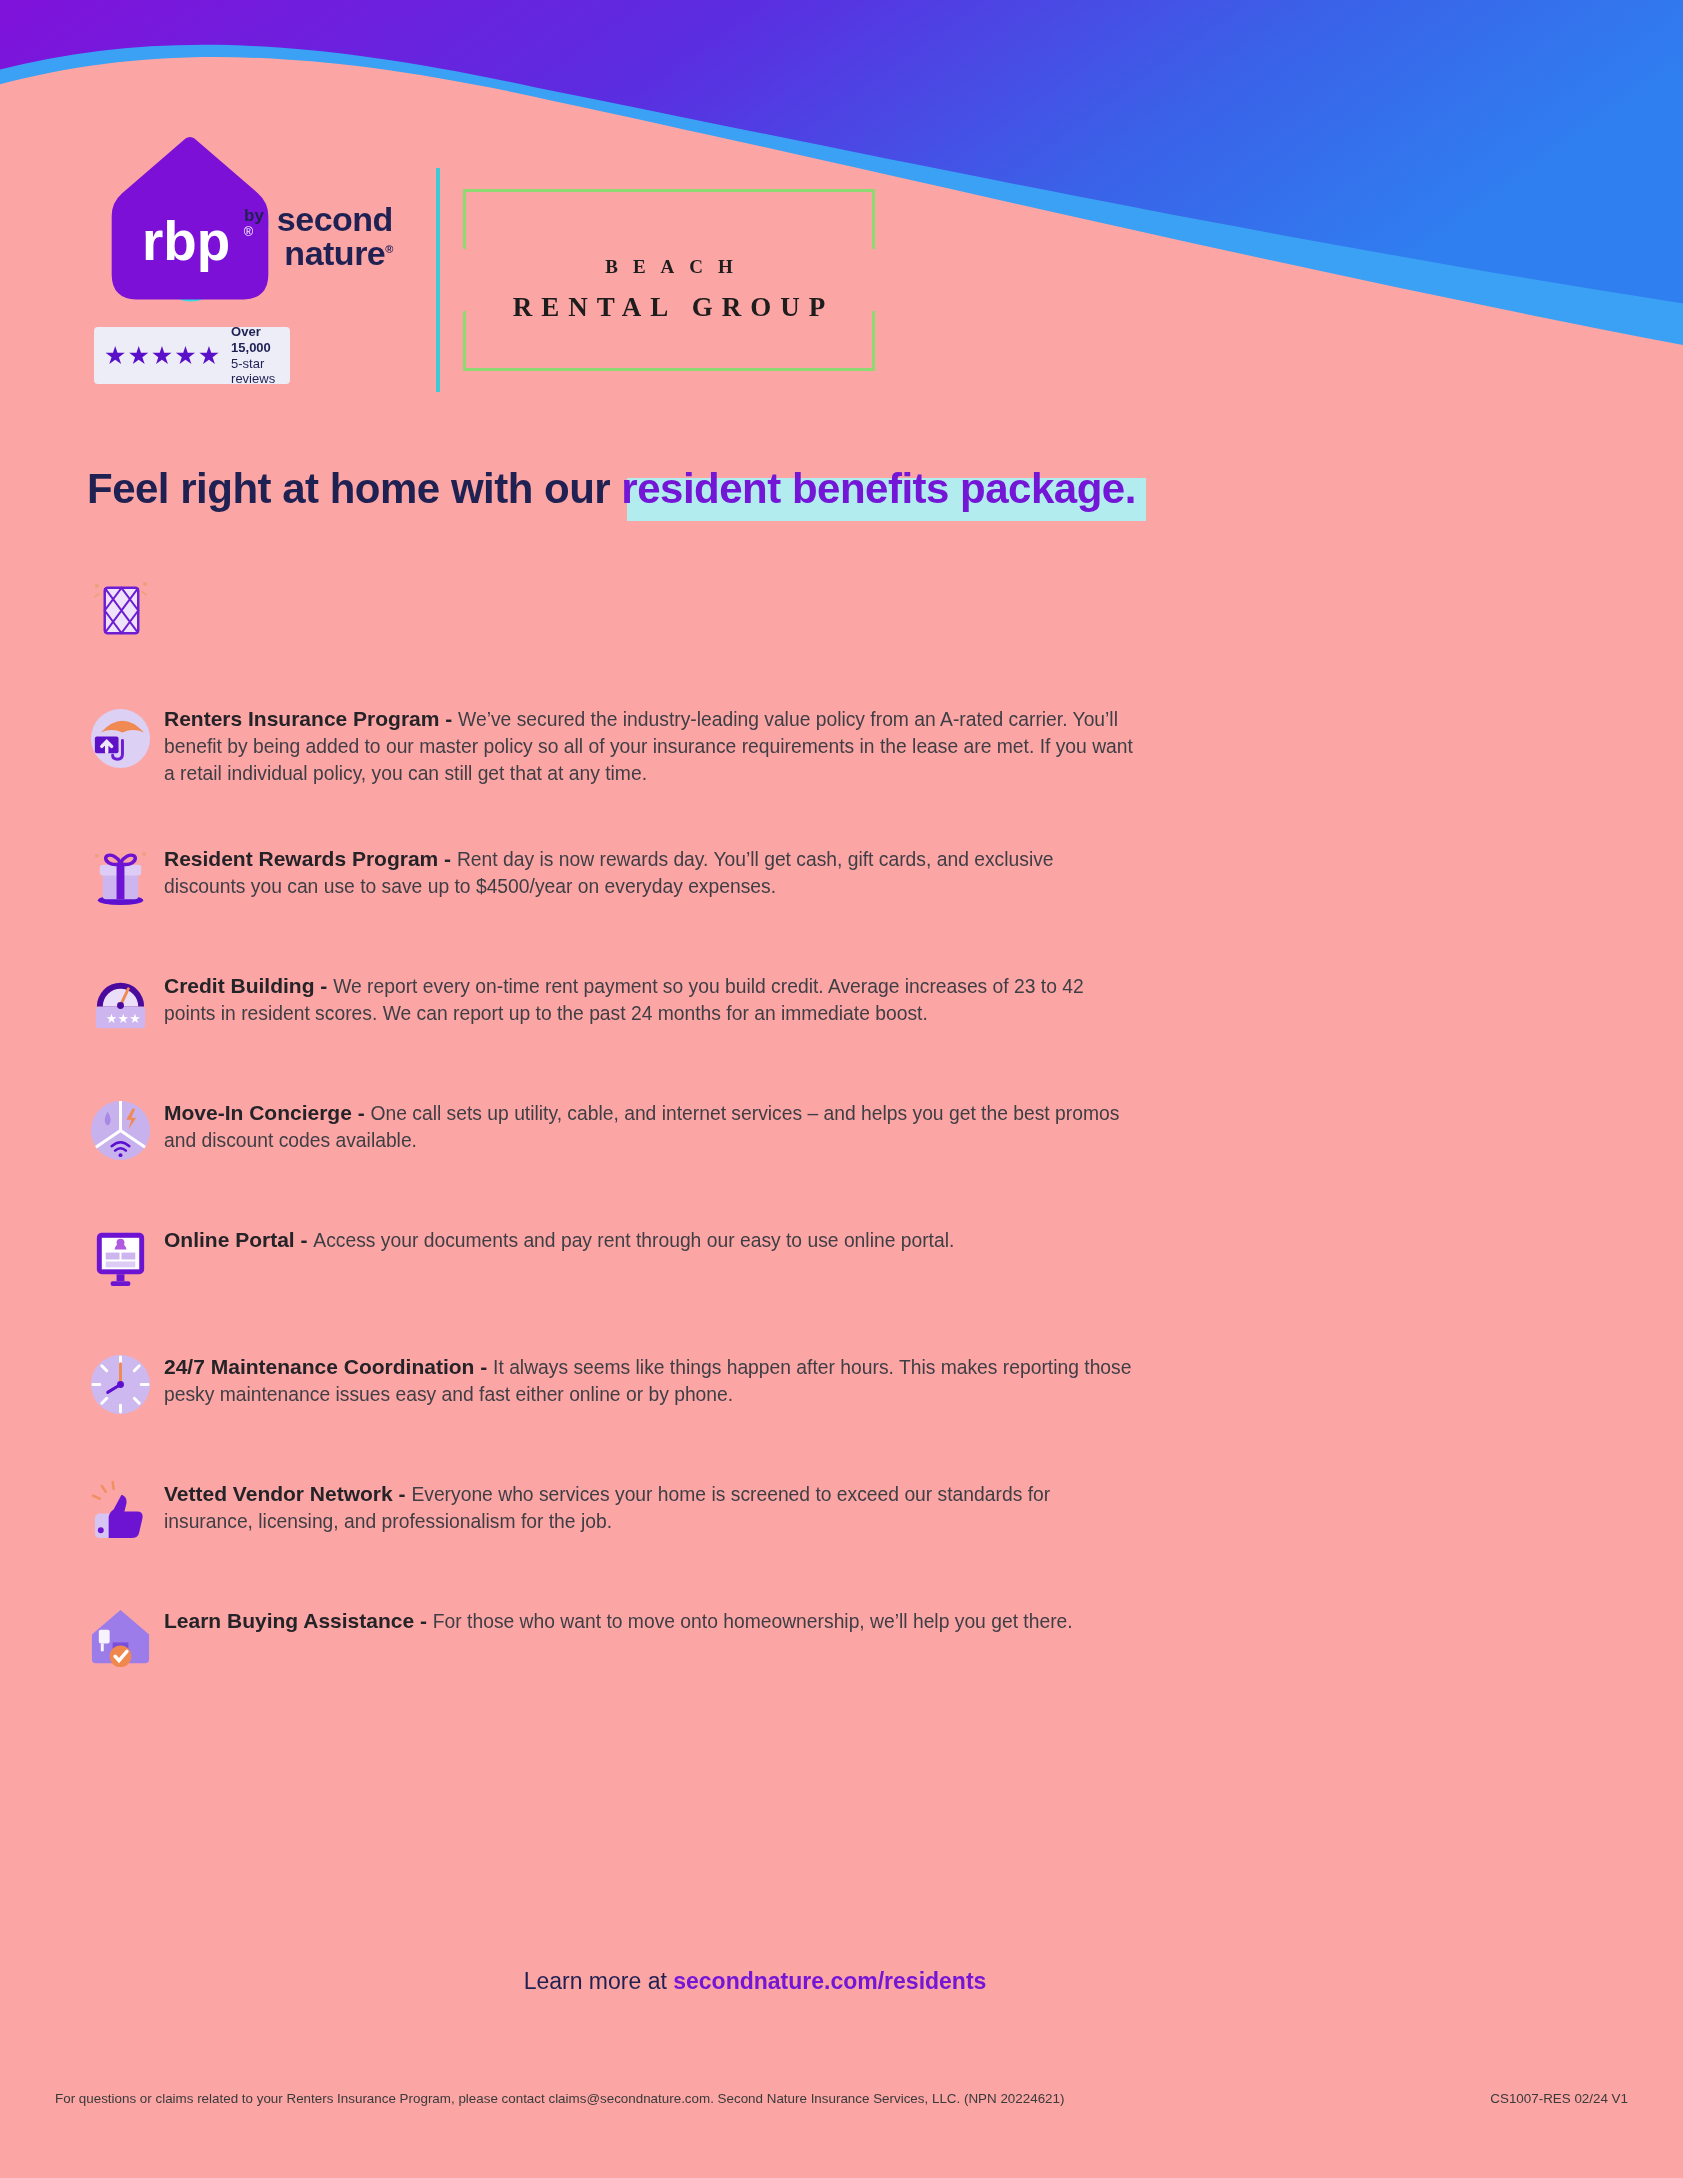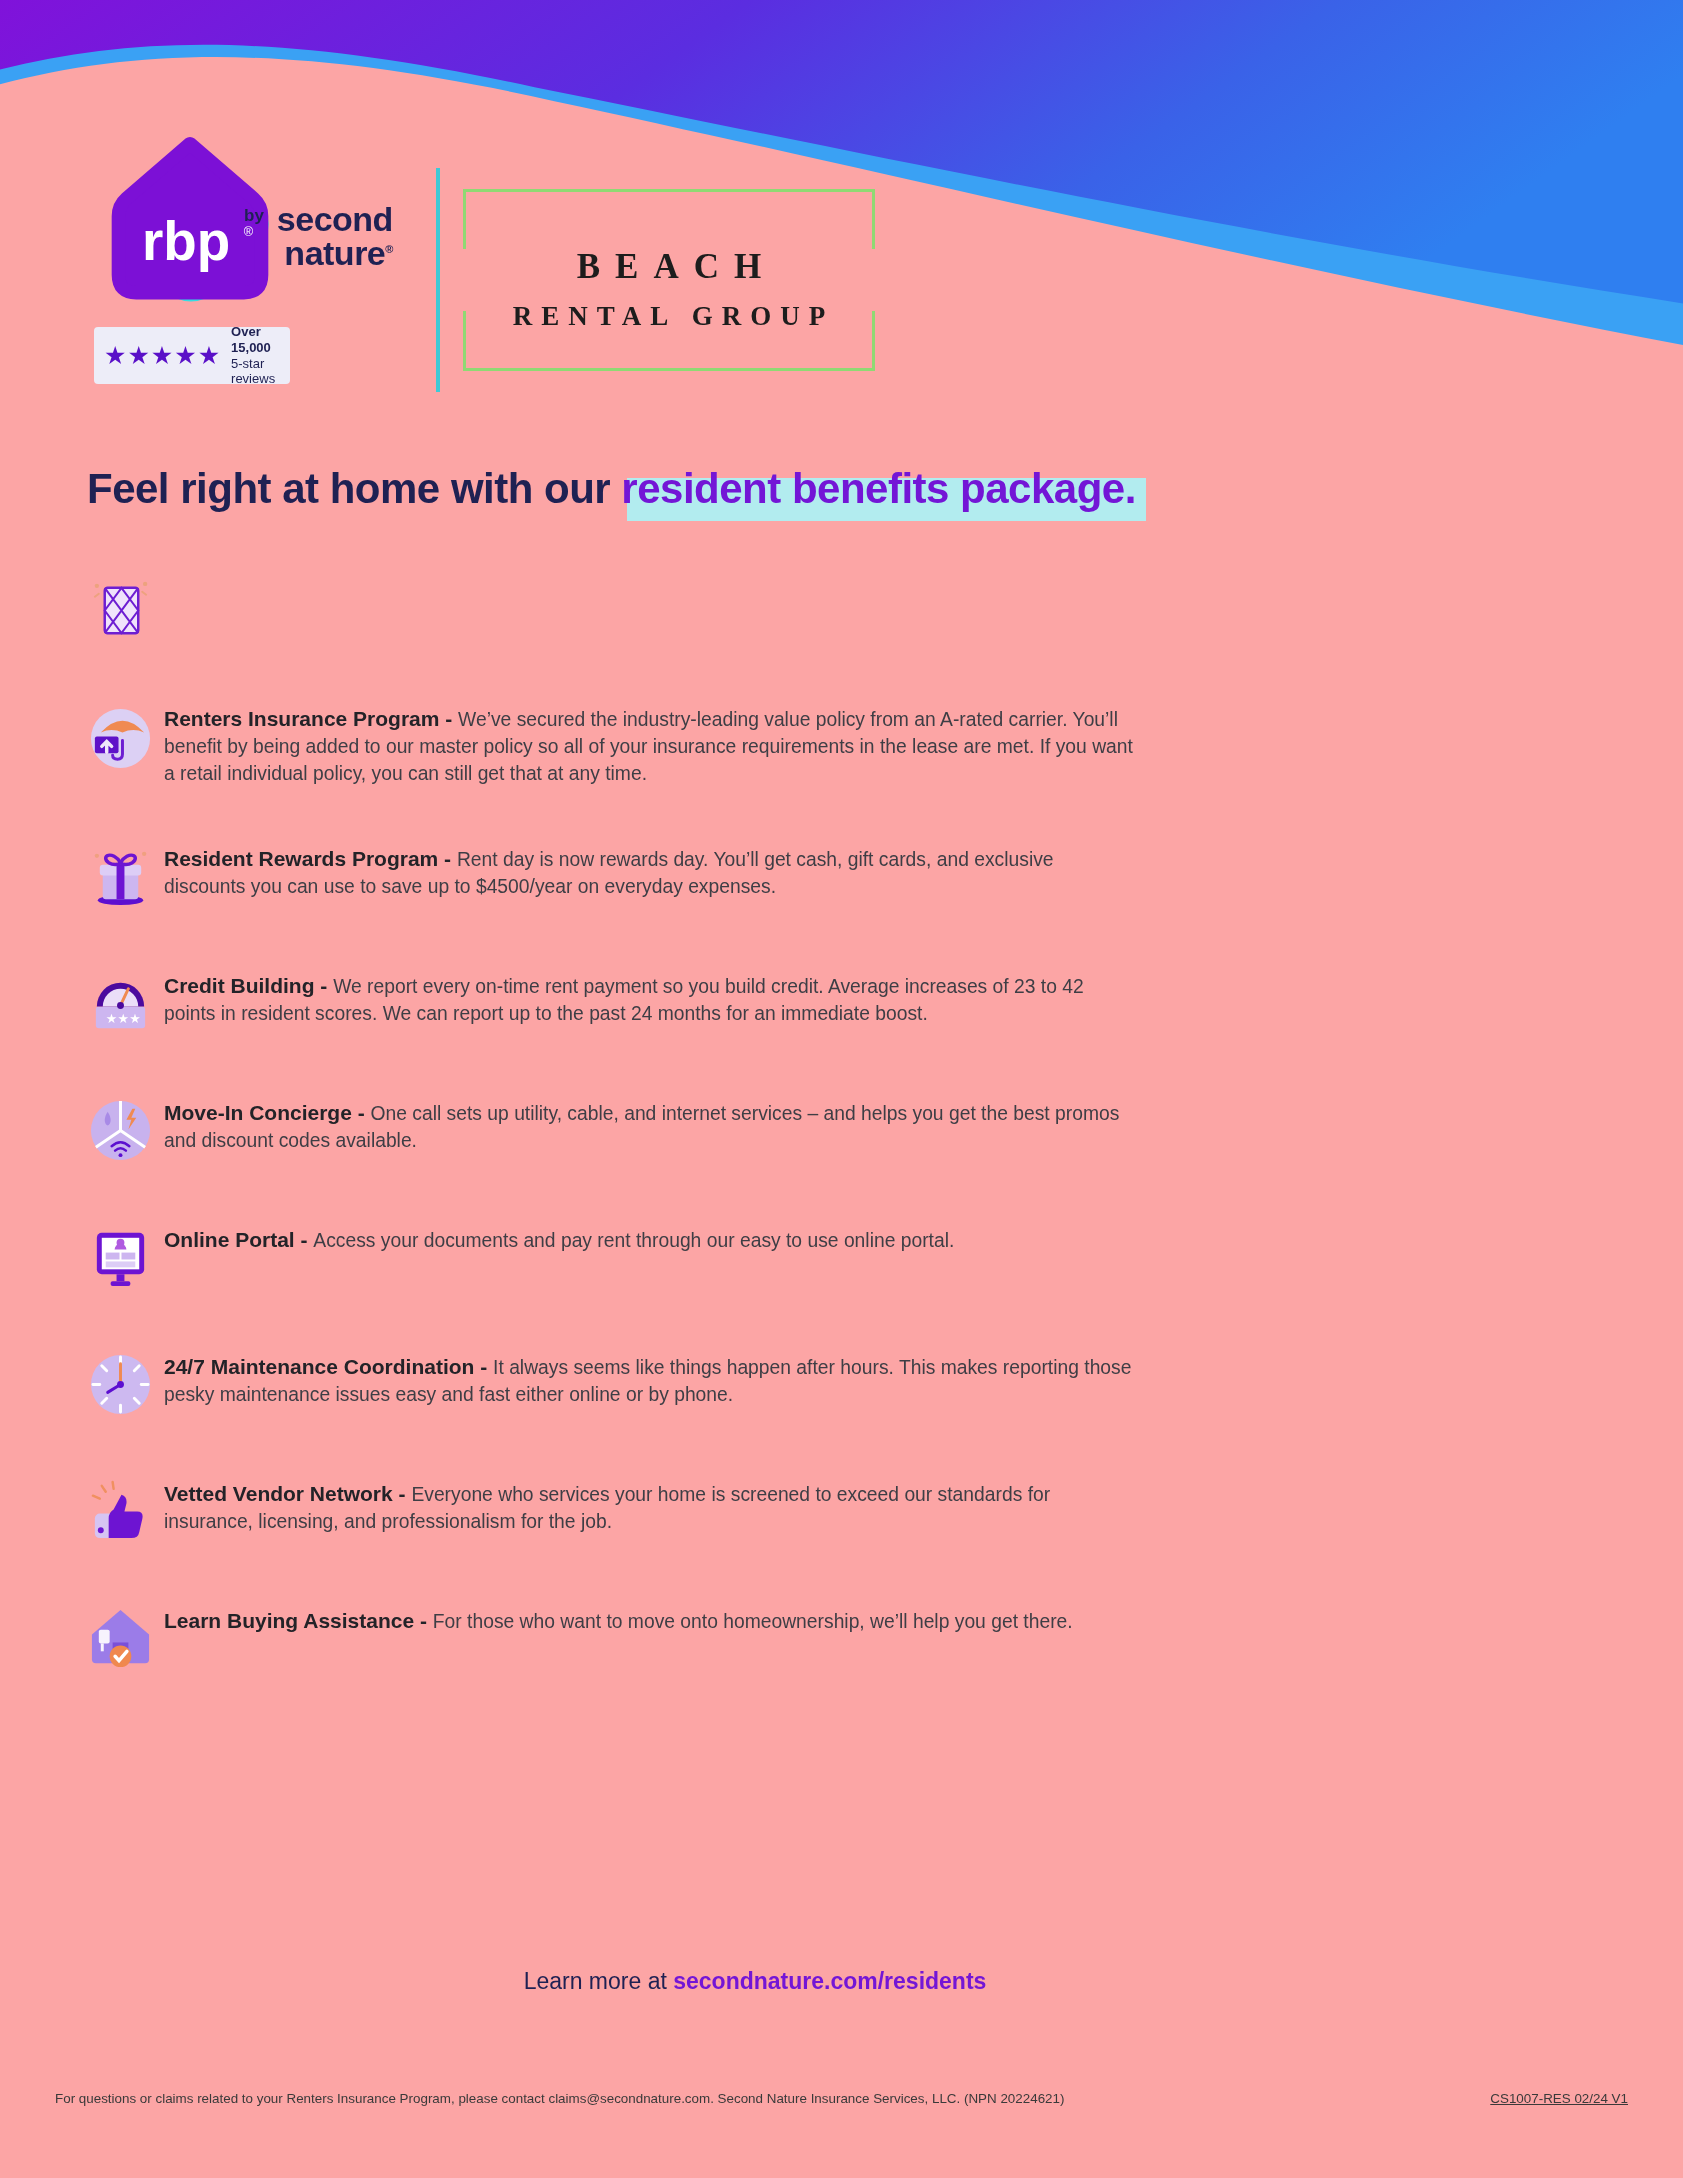--- a/index.html
+++ b/index.html
@@ -27,21 +27,21 @@
   .partner-box{position:absolute;left:463px;top:189px;width:412px;height:182px;
         display:flex;flex-direction:column;align-items:center;justify-content:center;gap:14px;padding-top:18px;
         background-image:
           linear-gradient(var(--green),var(--green)),linear-gradient(var(--green),var(--green)),
           linear-gradient(var(--green),var(--green)),linear-gradient(var(--green),var(--green)),
           linear-gradient(var(--green),var(--green)),linear-gradient(var(--green),var(--green));
         background-size:100% 3px,100% 3px,3px 33%,3px 33%,3px 33%,3px 33%;
         background-position:top left,bottom left,left top,left bottom,right top,right bottom;
         background-repeat:no-repeat;}
   .partner-box .p1{font-family:"Liberation Serif",serif;font-weight:700;color:#1d1d1d;
-        font-size:35px;letter-spacing:15px;text-indent:15px;}
+        font-size:19px;letter-spacing:15px;text-indent:15px;}
   .partner-box .p2{font-family:"Liberation Serif",serif;font-weight:700;color:#1d1d1d;
         font-size:27px;letter-spacing:9px;text-indent:9px;}
   
   .headline{position:absolute;left:87px;top:465px;width:1485px;font-size:42px;font-weight:600;
         color:var(--navy);letter-spacing:-0.5px;}
   .hl{position:relative;display:inline-block;font-weight:700;color:var(--accent);}
   .hl-bg{position:absolute;left:6px;right:-10px;top:13px;bottom:-8px;background:var(--hl);z-index:0;}
   .hl-text{position:relative;z-index:1;}
   
   .benefits{position:absolute;left:87px;top:576px;width:1059px;}
@@ -49,21 +49,21 @@
   .b-icon{width:77px;flex-shrink:0;}
   .b-icon svg{width:67px;height:67px;display:block;}
   .b-text{width:970px;font-size:19.3px;line-height:27px;color:var(--body);padding-top:2px;}
   .b-title{font-size:21px;font-weight:700;color:var(--title);}
   
   .learn-more{position:absolute;left:0;top:1968px;width:100%;text-align:center;padding-right:173px;
         font-size:23px;color:var(--navy);}
   .learn-more .link{color:var(--accent);font-weight:700;}
   .fine-print{position:absolute;left:55px;right:55px;top:2091px;display:flex;justify-content:space-between;
         font-size:13.4px;color:#3a3a3a;}
-  .fp-right{white-space:nowrap;margin-left:40px;text-decoration:underline;}
+  .fp-right{white-space:nowrap;margin-left:40px;}
 </style>
 </head>
 <body>
 
 <div class="page">
 
   <svg class="wave" viewBox="0 0 1700 350" preserveAspectRatio="none">
     <defs>
       <linearGradient id="hdrGrad" x1="0" y1="0" x2="1" y2="0.25">
         <stop offset="0" stop-color="#8012da"></stop>

